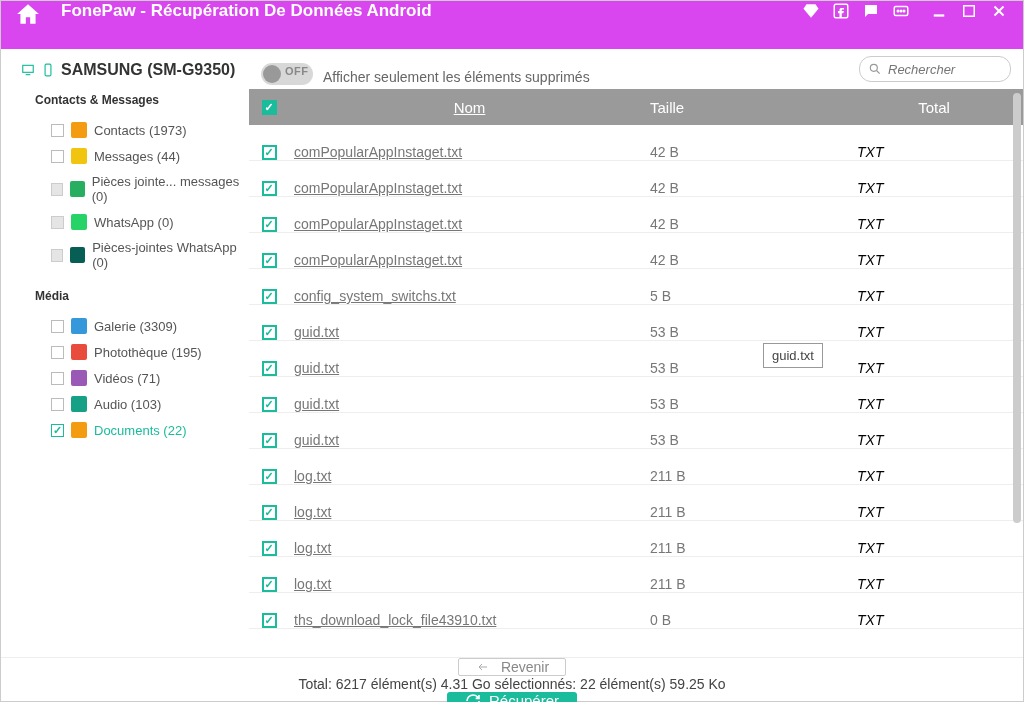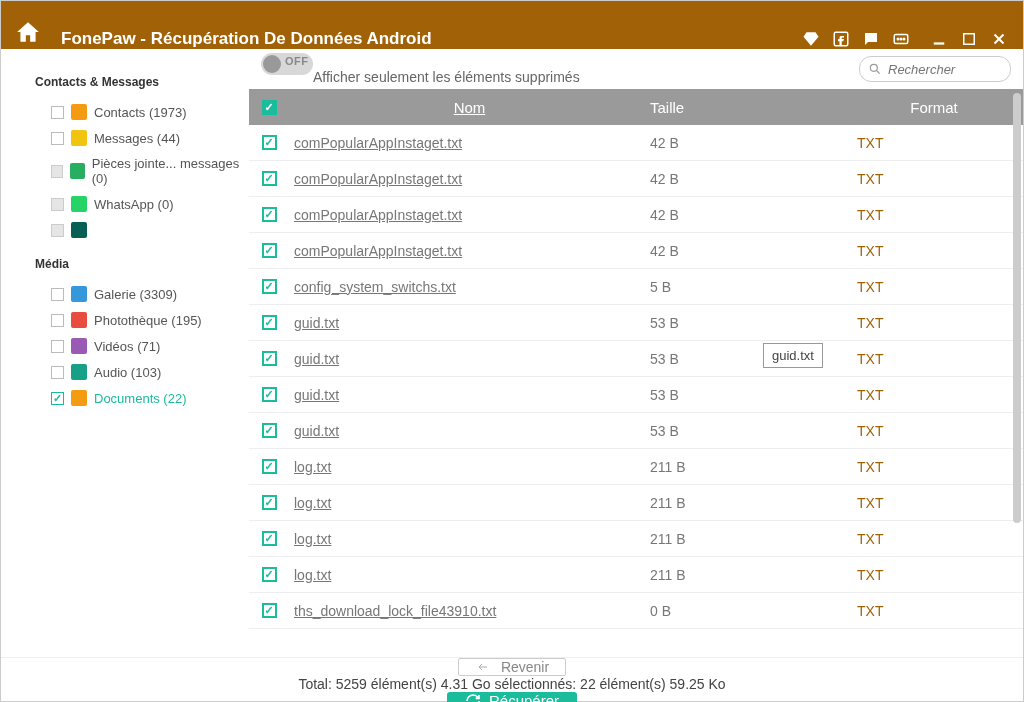--- a/index.html
+++ b/index.html
@@ -1,58 +1,58 @@
 <!DOCTYPE html>
 <html><head>
 <meta charset="utf-8">
 <style>
 * { box-sizing: border-box; margin: 0; padding: 0; font-family: "Segoe UI", Arial, sans-serif; }
 body { background: #fff; }
 .window { width: 1024px; height: 702px; border: 1px solid #ccc; display: flex; flex-direction: column; background: #fff; margin: 0 auto; box-shadow: 0 2px 10px rgba(0,0,0,0.1); }
-.titlebar { height: 48px; background: #a16207; display: flex; align-items: flex-end; padding: 0 14px; color: #fff; }
+.titlebar { height: 48px; background: #d946ef; display: flex; align-items: flex-start; padding: 0 14px; color: #fff; }
 .titlebar .home-icon { width: 26px; height: 26px; }
 .titlebar .title { font-size: 17px; font-weight: bold; margin-left: 20px; flex: 1; }
 .titlebar .tb-icon { width: 20px; height: 20px; margin-left: 10px; display: flex; align-items: center; justify-content: center; cursor: pointer; }
 .titlebar .tb-icon svg { width: 18px; height: 18px; }
 .content { display: flex; flex: 1; overflow: hidden; }
 .sidebar { width: 248px; padding: 12px 4px 12px 20px; overflow-y: auto; font-size: 13px; }
 .device-row { display: flex; align-items: center; gap: 6px; }
 .device-row .dev-icon { width: 14px; height: 16px; }
 .device-name { font-weight: bold; font-size: 16px; color: #333; }
 .section-title { font-weight: bold; font-size: 12px; margin: 14px 0 10px 14px; color: #333; }
 .nav-item { display: flex; align-items: center; gap: 7px; padding: 5px 0 5px 30px; cursor: pointer; color: #555; }
 .nav-item .cb { width: 13px; height: 13px; border: 1px solid #bbb; display: inline-flex; align-items: center; justify-content: center; }
 .nav-item.checked .cb { border-color: #1abc9c; }
 .nav-item.checked .cb::after { content: "✓"; color: #1abc9c; font-size: 11px; font-weight: bold; }
 .nav-item.disabled .cb { background: #e5e5e5; border-color: #ccc; }
 .nav-item .icon { width: 16px; height: 16px; display: inline-flex; align-items: center; justify-content: center; border-radius: 2px; font-size: 11px; color: #fff; }
 .nav-item .label { color: #555; }
 .nav-item.active .label { color: #1abc9c; }
 .main { flex: 1; display: flex; flex-direction: column; overflow: hidden; position: relative; }
 .toolbar { height: 40px; display: flex; align-items: center; padding: 0 12px; gap: 12px; position: relative; }
-.toggle { display: flex; align-items: flex-start; }
+.toggle { display: flex; align-items: flex-end; gap: 10px; }
 .toggle .switch { width: 52px; height: 22px; background: #d8d8d8; border-radius: 11px; position: relative; cursor: pointer; }
 .toggle .switch .knob { width: 18px; height: 18px; background: #999; border-radius: 50%; position: absolute; top: 2px; left: 2px; }
 .toggle .switch .offlabel { position: absolute; left: 24px; top: 2px; font-size: 11px; color: #888; font-weight: bold; letter-spacing: 0.5px; }
 .toggle .text { color: #666; font-size: 14px; margin-top: 16px; }
 .search { margin-left: auto; width: 152px; height: 26px; border: 1px solid #ccc; border-radius: 12px; display: flex; align-items: center; padding: 0 8px; gap: 6px; }
 .search svg { width: 14px; height: 14px; color: #999; }
 .search input { border: none; outline: none; font-style: italic; color: #999; width: 110px; font-size: 13px; }
 .table-head { height: 36px; background: #9a9a9a; display: flex; align-items: center; color: #fff; font-size: 15px; }
 .col-check { width: 40px; display: flex; align-items: center; justify-content: center; }
 .col-name { flex: 1; text-align: center; text-decoration: underline; }
 .col-size { width: 195px; }
 .col-format { width: 178px; text-align: center; }
 .table-body { flex: 1; overflow-y: auto; }
-.row { display: flex; align-items: center; height: 36px; border-bottom: 1px solid #eee; color: #777; font-size: 14px; position: relative; }
+.row { display: flex; align-items: flex-end; height: 36px; border-bottom: 1px solid #eee; color: #777; font-size: 14px; position: relative; }
 .row .col-check .cb { width: 15px; height: 15px; border: 2px solid #1abc9c; display: inline-flex; align-items: center; justify-content: center; }
 .row .col-check .cb::after { content: "✓"; color: #1abc9c; font-size: 11px; font-weight: bold; }
 .row .col-name { display: flex; align-items: center; padding-left: 5px; gap: 5px; text-align: left; }
 .row .col-size { color: #777; }
-.row .col-format { text-align: left; color: #a16207; padding-left: 12px; }
+.row .col-format { text-align: left; color: #000000; padding-left: 12px; font-style: italic; }
 .tooltip { position: absolute; left: 514px; top: 2px; border: 1px solid #999; background: #fff; padding: 4px 8px; font-size: 13px; color: #444; }
 .footer { height: 44px; border-top: 1px solid #eee; display: flex; align-items: center; padding: 0 20px; flex-direction: column; }
 .back-btn { height: 36px; padding: 0 16px; border: 1px solid #ccc; background: #fff; color: #888; display: flex; align-items: center; gap: 10px; cursor: pointer; border-radius: 2px; font-size: 14px; }
 .stats { flex: 1; text-align: center; color: #444; font-size: 14px; }
 .recover-btn { height: 38px; padding: 0 18px; background: #1abc9c; color: #fff; border: none; display: flex; align-items: center; gap: 8px; cursor: pointer; border-radius: 3px; font-size: 15px; font-weight: 500; }
 .scrollbar { position: absolute; right: 2px; top: 44px; width: 8px; height: 430px; background: #ccc; border-radius: 4px; }
 .table-head .cb-h { width: 15px; height: 15px; border: 2px solid #1abc9c; background: #1abc9c; display: inline-flex; align-items: center; justify-content: center; color: #fff; font-size: 11px; font-weight: bold; }
 </style>
 </head>
 <body>
@@ -102,20 +102,30 @@
     <span class="tb-icon">
         <svg viewBox="0 0 24 24" stroke="#fff" stroke-width="2.5">
           <line x1="6" y1="6" x2="18" y2="18"></line>
           <line x1="18" y1="6" x2="6" y2="18"></line>
         </svg>
       </span>
   </div>
 
   <div class="content">
     <div class="sidebar">
+      <div class="device-row">
+        <svg class="dev-icon" viewBox="0 0 24 24" fill="none" stroke="#1abc9c" stroke-width="2">
+            <rect x="3" y="4" width="18" height="12"></rect>
+            <line x1="8" y1="20" x2="16" y2="20"></line>
+          </svg>
+        <svg class="dev-icon" viewBox="0 0 24 24" fill="none" stroke="#1abc9c" stroke-width="2">
+            <rect x="7" y="2" width="10" height="20" rx="2"></rect>
+          </svg>
+        <span class="device-name">SAMSUNG (SM-G9350)</span>
+      </div>
       <div class="section-title">Contacts &amp; Messages</div>
       <div id="nav1">
           <div class="nav-item">
             <span class="cb"></span>
             <span class="icon" style="background:#f39c12"></span>
             <span class="label">Contacts (1973)</span>
           </div>
           <div class="nav-item">
             <span class="cb"></span>
             <span class="icon" style="background:#f1c40f"></span>
@@ -127,20 +137,21 @@
             <span class="label">Pièces jointe... messages (0)</span>
           </div>
           <div class="nav-item disabled">
             <span class="cb"></span>
             <span class="icon" style="background:#25d366"></span>
             <span class="label">WhatsApp (0)</span>
           </div>
           <div class="nav-item disabled">
             <span class="cb"></span>
             <span class="icon" style="background:#075e54"></span>
+            <span class="label">Pièces-jointes WhatsApp (0)</span>
           </div>
         </div>
       <div class="section-title">Média</div>
       <div id="nav2">
           <div class="nav-item">
             <span class="cb"></span>
             <span class="icon" style="background:#3498db"></span>
             <span class="label">Galerie (3309)</span>
           </div>
           <div class="nav-item">
@@ -182,21 +193,21 @@
             </svg>
           <input placeholder="Rechercher" style="">
         </div>
       </div>
       <div class="table-head">
         <div class="col-check">
             <span class="cb-h">✓</span>
           </div>
         <div class="col-name">Nom</div>
         <div class="col-size">Taille</div>
-        <div class="col-format">Format</div>
+        <div class="col-format">Total</div>
       </div>
       <div class="table-body" id="tbody">
           <div class="row">
             <div class="col-check">
               <span class="cb"></span>
             </div>
             <div class="col-name">comPopularAppInstaget.txt</div>
             <div class="col-size">42 B</div>
             <div class="col-format">TXT</div>
           </div>
@@ -311,21 +322,21 @@
   </div>
 
   <div class="footer">
     <button class="back-btn">
       <svg width="16" height="12" viewBox="0 0 24 24" fill="none" stroke="#aaa" stroke-width="2">
           <line x1="20" y1="12" x2="4" y2="12"></line>
           <polyline points="10,6 4,12 10,18"></polyline>
         </svg>
       <span>Revenir</span>
     </button>
-    <div class="stats">Total: 5259 élément(s) 4.31 Go   sélectionnés: 22 élément(s) 59.25 Ko</div>
+    <div class="stats">Total: 6217 élément(s) 4.31 Go   sélectionnés: 22 élément(s) 59.25 Ko</div>
     <button class="recover-btn">
       <svg width="16" height="16" viewBox="0 0 24 24" fill="none" stroke="#fff" stroke-width="2.5">
           <path d="M3 12a9 9 0 019-9 9 9 0 016.4 2.6L21 8M21 3v5h-5M21 12a9 9 0 01-15.4 6.4L3 16m0 5v-5h5"></path>
         </svg>
       <span>Récupérer</span>
     </button>
   </div>
 </div>
 
 </body></html>

